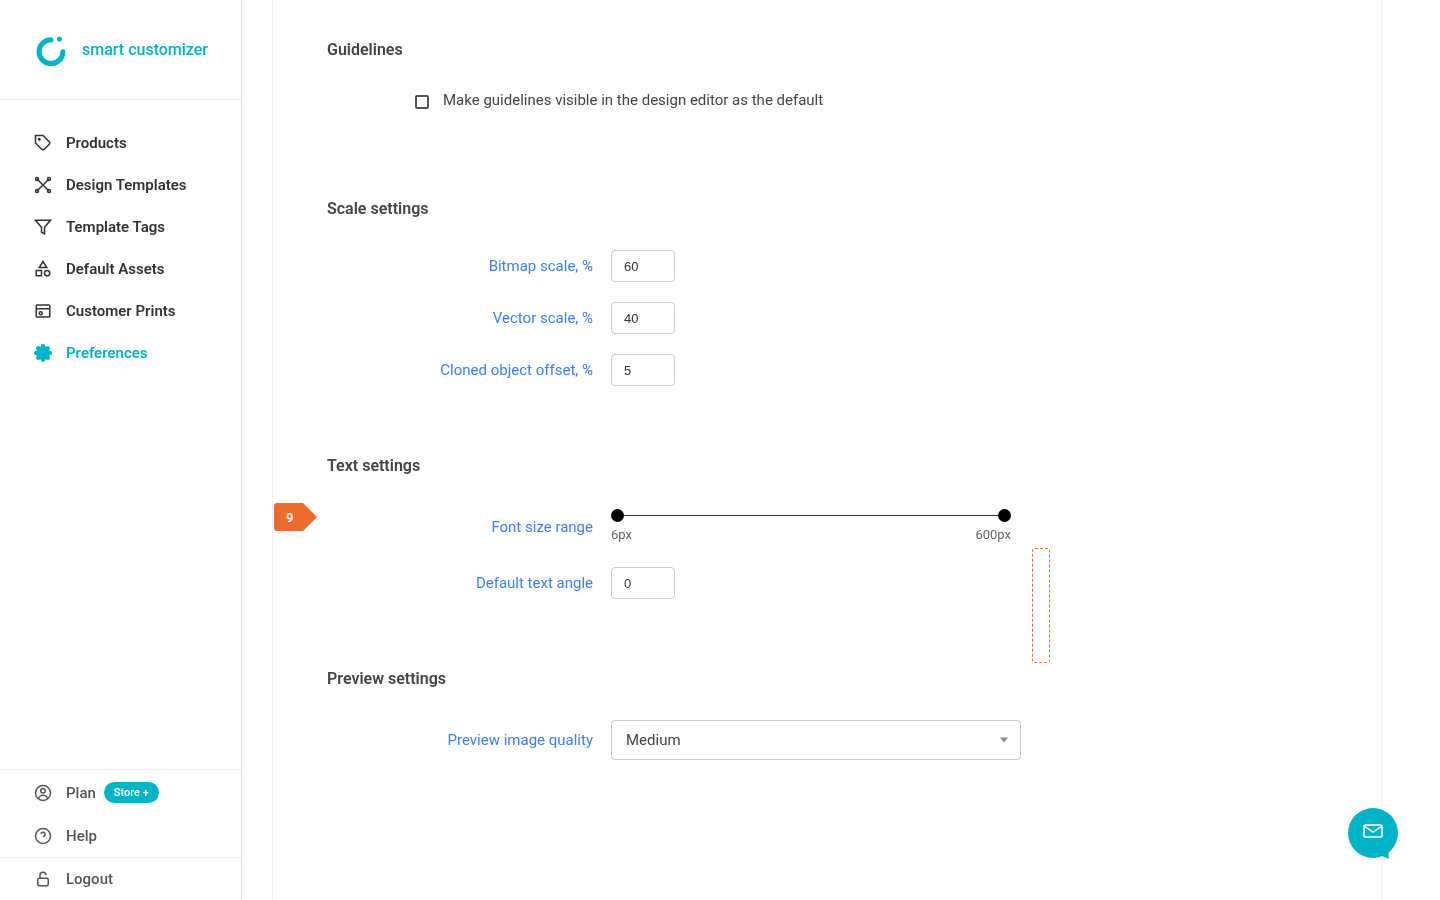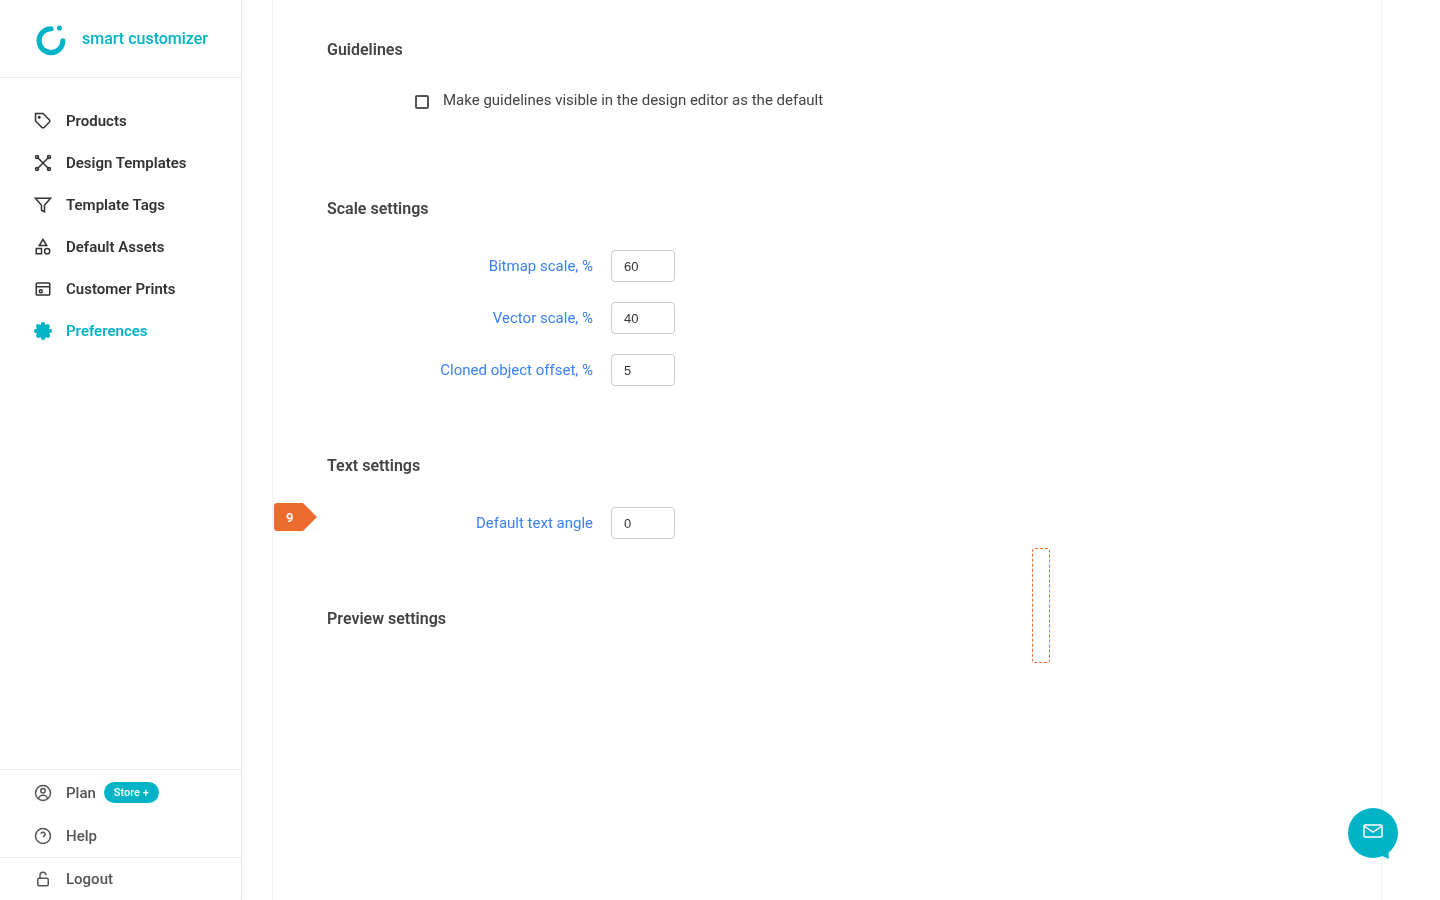--- a/index.html
+++ b/index.html
@@ -21,21 +21,21 @@
   top: 0;
   width: 242px;
   height: 900px;
   background: #fff;
   border-right: 1px solid #e5e5e5;
   box-shadow: 1px 0 3px rgba(0,0,0,0.05);
   display: flex;
   flex-direction: column;
 }
 .logo-area {
-  height: 78px;
+  height: 100px;
   display: flex;
   align-items: center;
   padding-left: 34px;
   border-bottom: 1px solid #eee;
 }
 .logo-icon {
   width: 34px;
   height: 34px;
   margin-right: 14px;
 }
@@ -397,26 +397,43 @@
     <div class="form-row">
       <div class="form-label">Vector scale, %</div>
       <input class="input-small" value="40" style="">
     </div>
     <div class="form-row">
       <div class="form-label">Cloned object offset, %</div>
       <input class="input-small" value="5" style="">
     </div>
 
     <div class="section-title" style="margin-top:70px;">Text settings</div>
+    <div class="form-row">
+      <div class="form-label">Font size range</div>
+      <div class="slider-container">
+        <div class="slider-track"></div>
+        <div class="slider-handle left"></div>
+        <div class="slider-handle right"></div>
+        <div class="slider-label left">6px</div>
+        <div class="slider-label right">600px</div>
+      </div>
+    </div>
     <div class="form-row" style="margin-top:20px;">
       <div class="form-label">Default text angle</div>
       <input class="input-small" value="0" style="">
     </div>
 
     <div class="section-title" style="margin-top:70px;">Preview settings</div>
+    <div class="form-row">
+      <div class="form-label">Preview image quality</div>
+      <div class="select-box">
+        <span>Medium</span>
+        <span class="select-caret"></span>
+      </div>
+    </div>
   </div>
 </div>
 
 <div class="step-badge" style="top:503px;">
   <span>9</span>
 </div>
 
 <div class="highlight-box" style="left:1032px; top:548px; width:18px; height:115px;"></div>
 
 <div class="chat-bubble">

